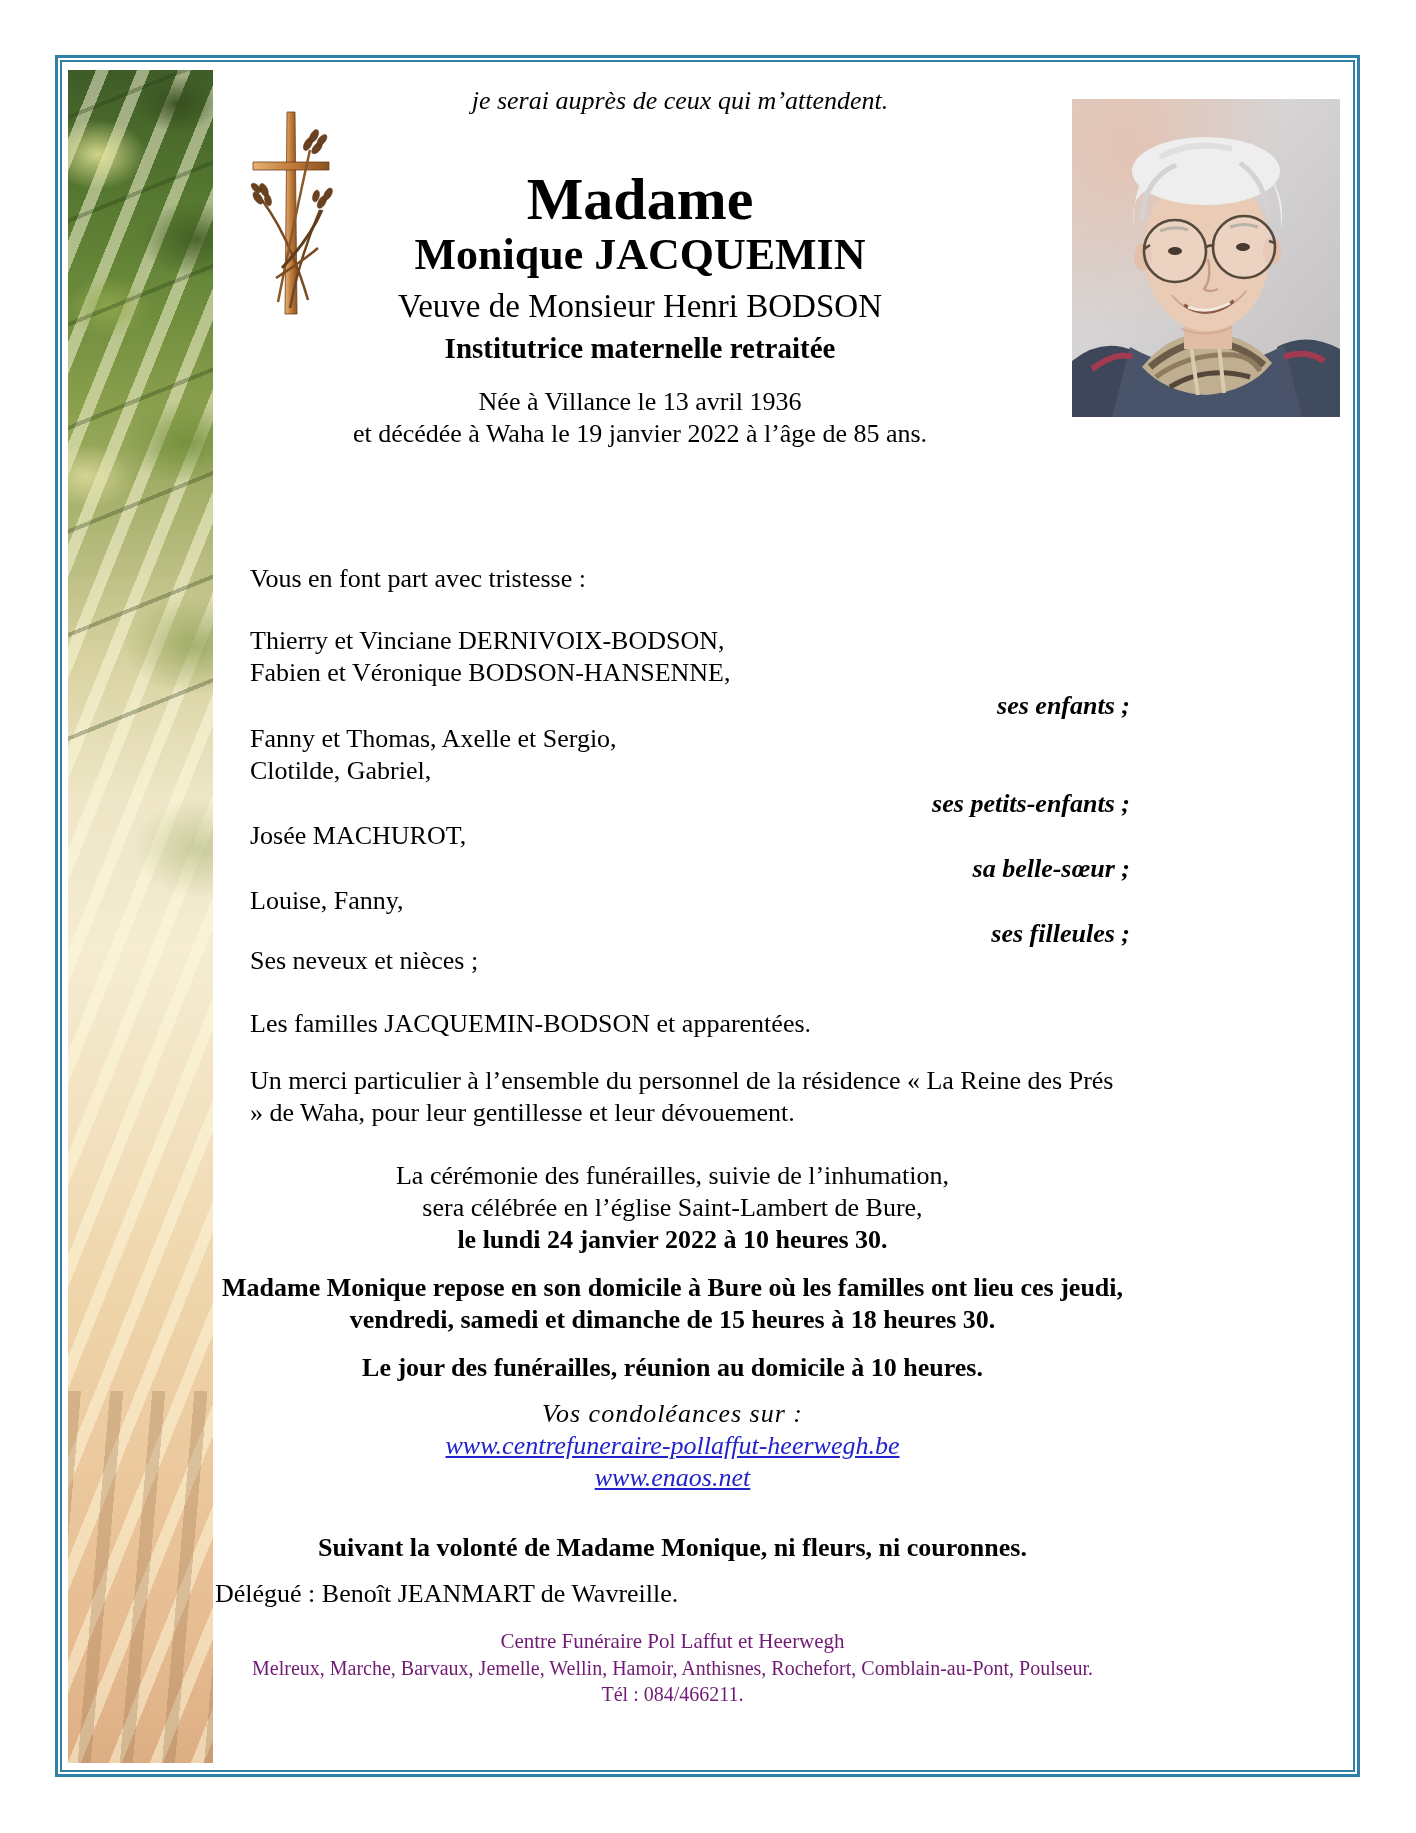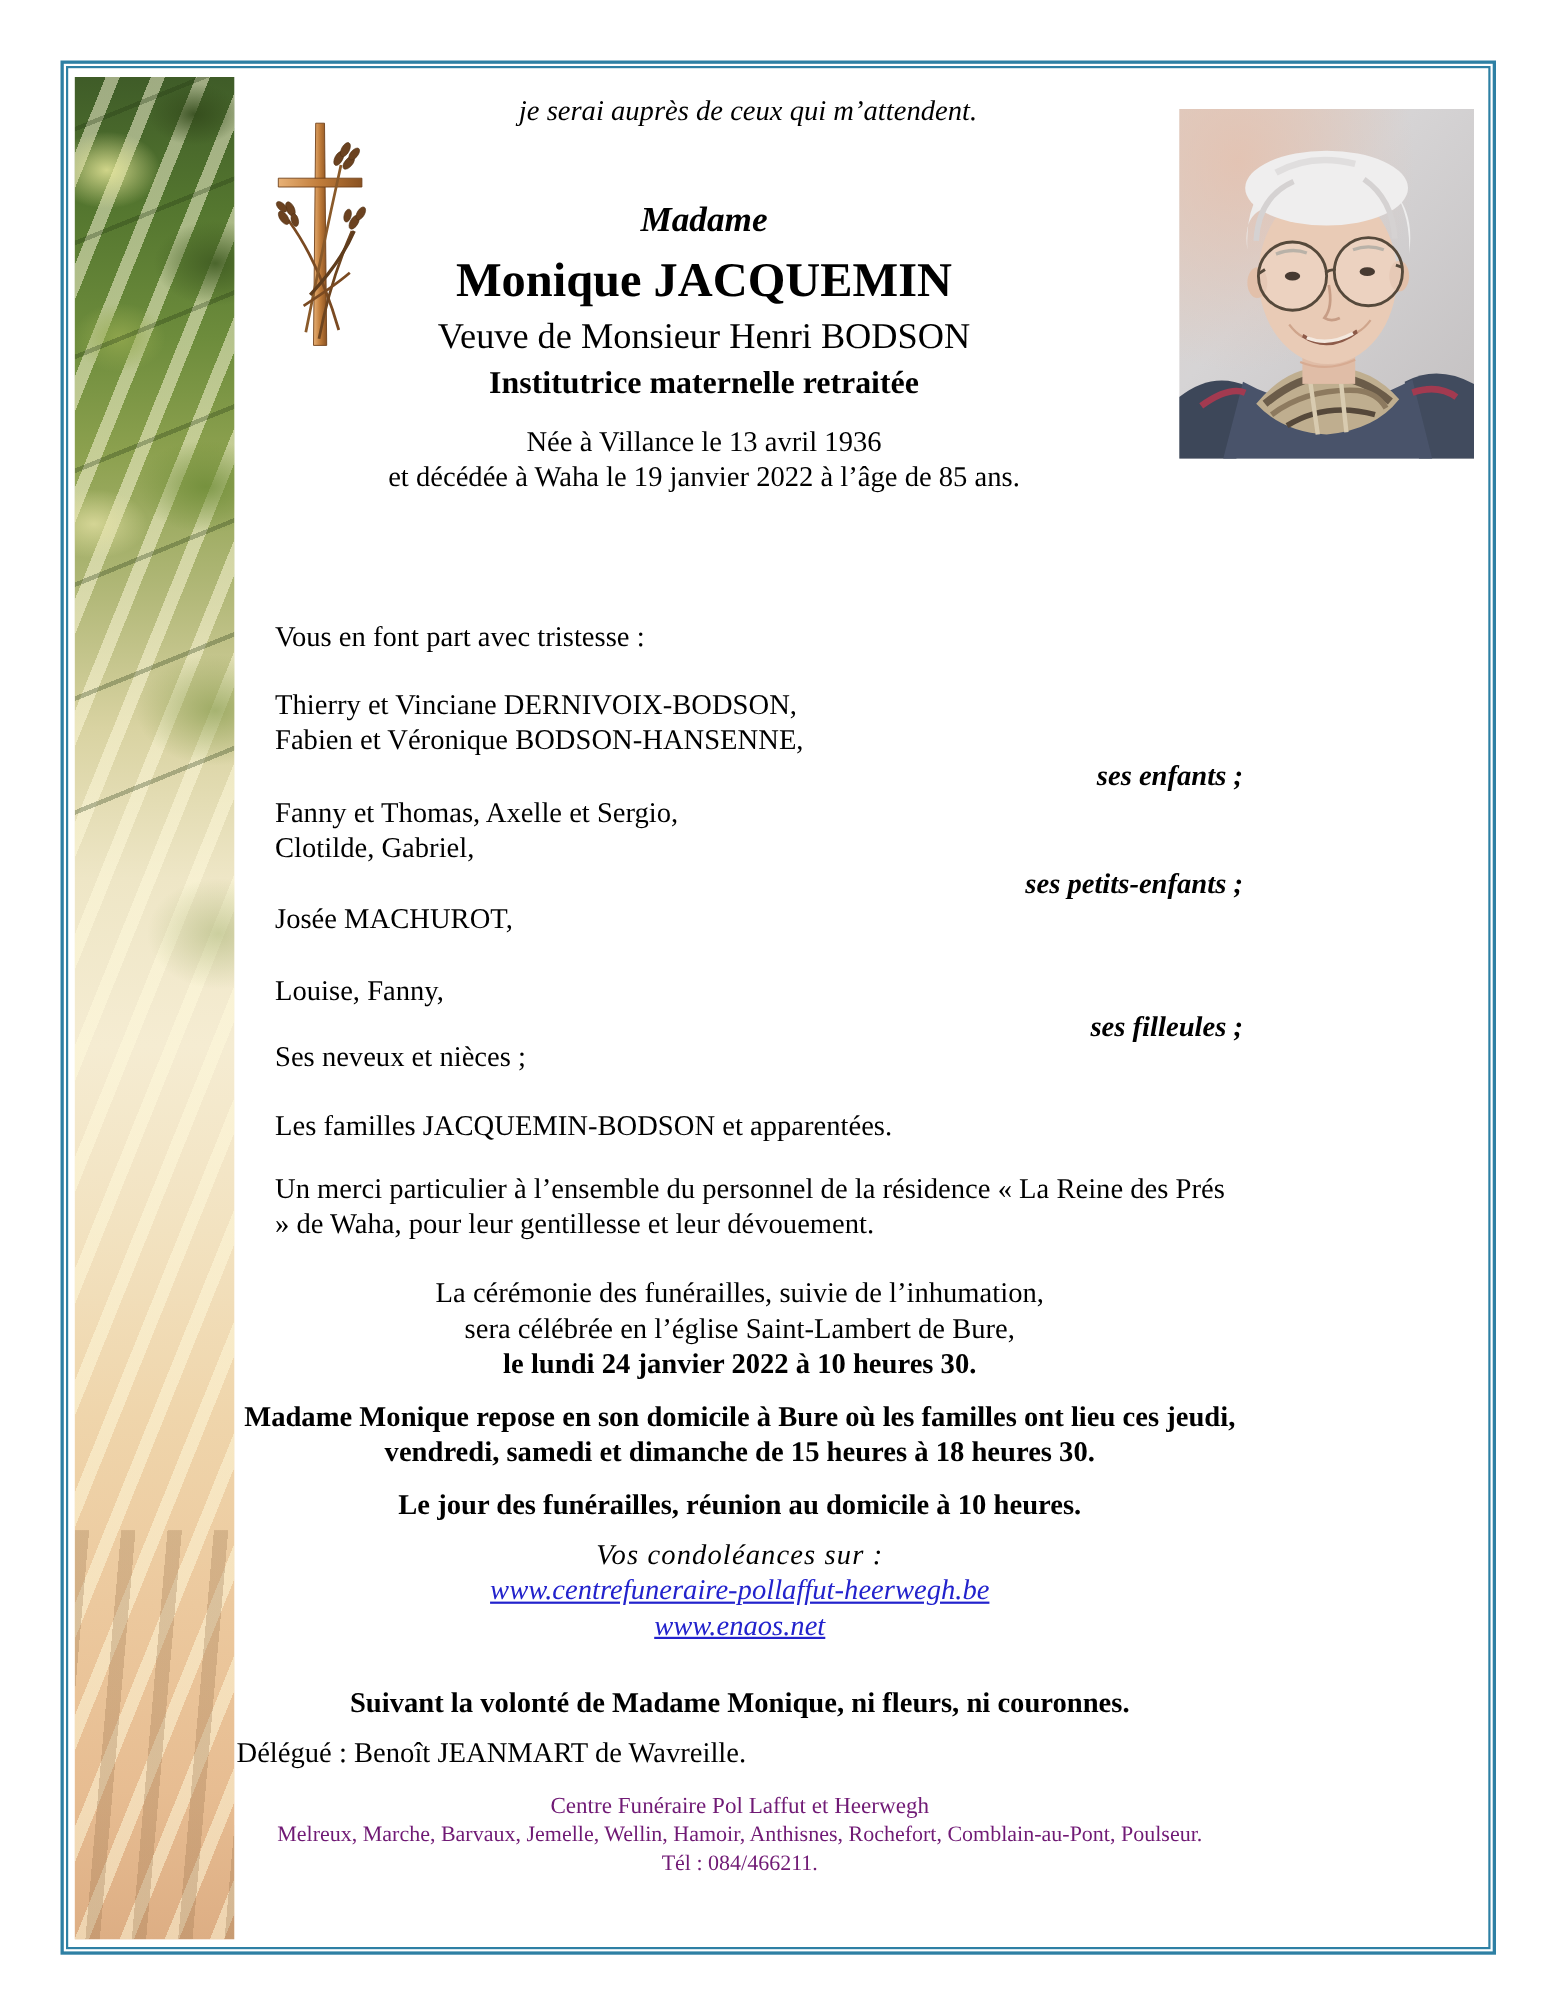--- a/index.html
+++ b/index.html
@@ -34,21 +34,21 @@
     background:repeating-linear-gradient(95deg, rgba(146,108,70,.28) 0 13px, transparent 13px 42px);
   }
   
   .cross{position:absolute;left:248px;top:110px;width:86px;height:208px;}
   .portrait{position:absolute;left:1072px;top:99px;width:268px;height:318px;}
   
   .quote{position:absolute;left:320px;top:84px;width:720px;text-align:center;
     font-style:italic;font-size:26px;line-height:34px;}
   
   .header{position:absolute;left:215px;top:172px;width:850px;text-align:center;}
-  .h-title{font-size:32px;font-weight:bold;line-height:54px;font-style:italic;}
+  .h-title{font-size:60px;font-weight:bold;line-height:54px;}
   .h-name{font-size:44px;font-weight:bold;line-height:58px;}
   .h-widow{font-size:33px;line-height:44px;}
   .h-prof{font-size:29px;font-weight:bold;line-height:40px;}
   .h-birth{font-size:26px;line-height:32px;margin-top:18px;}
   .h-death{font-size:26px;line-height:32px;}
   
   .content{position:absolute;left:215px;top:0;width:915px;height:1833px;font-size:26px;line-height:32px;}
   .content p{position:absolute;margin:0;width:915px;box-sizing:border-box;}
   .pl{padding-left:35px;text-align:left;}
   .pr{width:895px;text-align:right;font-style:italic;font-weight:bold;}
@@ -173,20 +173,21 @@
 
     <p class="pl" style="top:625px">Thierry et Vinciane DERNIVOIX-BODSON,</p>
     <p class="pl" style="top:657px">Fabien et Véronique BODSON-HANSENNE,</p>
     <p class="pr" style="top:690px">ses enfants ;</p>
 
     <p class="pl" style="top:755px">Clotilde, Gabriel,</p>
     <p class="pl" style="top:723px">Fanny et Thomas, Axelle et Sergio,</p>
     <p class="pr" style="top:788px">ses petits-enfants ;</p>
 
     <p class="pl" style="top:820px">Josée MACHUROT,</p>
+    <p class="pr" style="top:853px">sa belle-sœur ;</p>
 
     <p class="pl" style="top:885px">Louise, Fanny,</p>
     <p class="pr" style="top:918px">ses filleules ;</p>
 
     <p class="pl" style="top:945px">Ses neveux et nièces ;</p>
     <p class="pl" style="top:1008px">Les familles JACQUEMIN-BODSON et apparentées.</p>
     <p class="pl" style="top:1065px">Un merci particulier à l’ensemble du personnel de la résidence « La Reine des Prés » de Waha, pour leur gentillesse et leur dévouement.</p>
 
     <p class="pc" style="top:1160px">La cérémonie des funérailles, suivie de l’inhumation,</p>
     <p class="pc" style="top:1192px">sera célébrée en l’église Saint-Lambert de Bure,</p>

